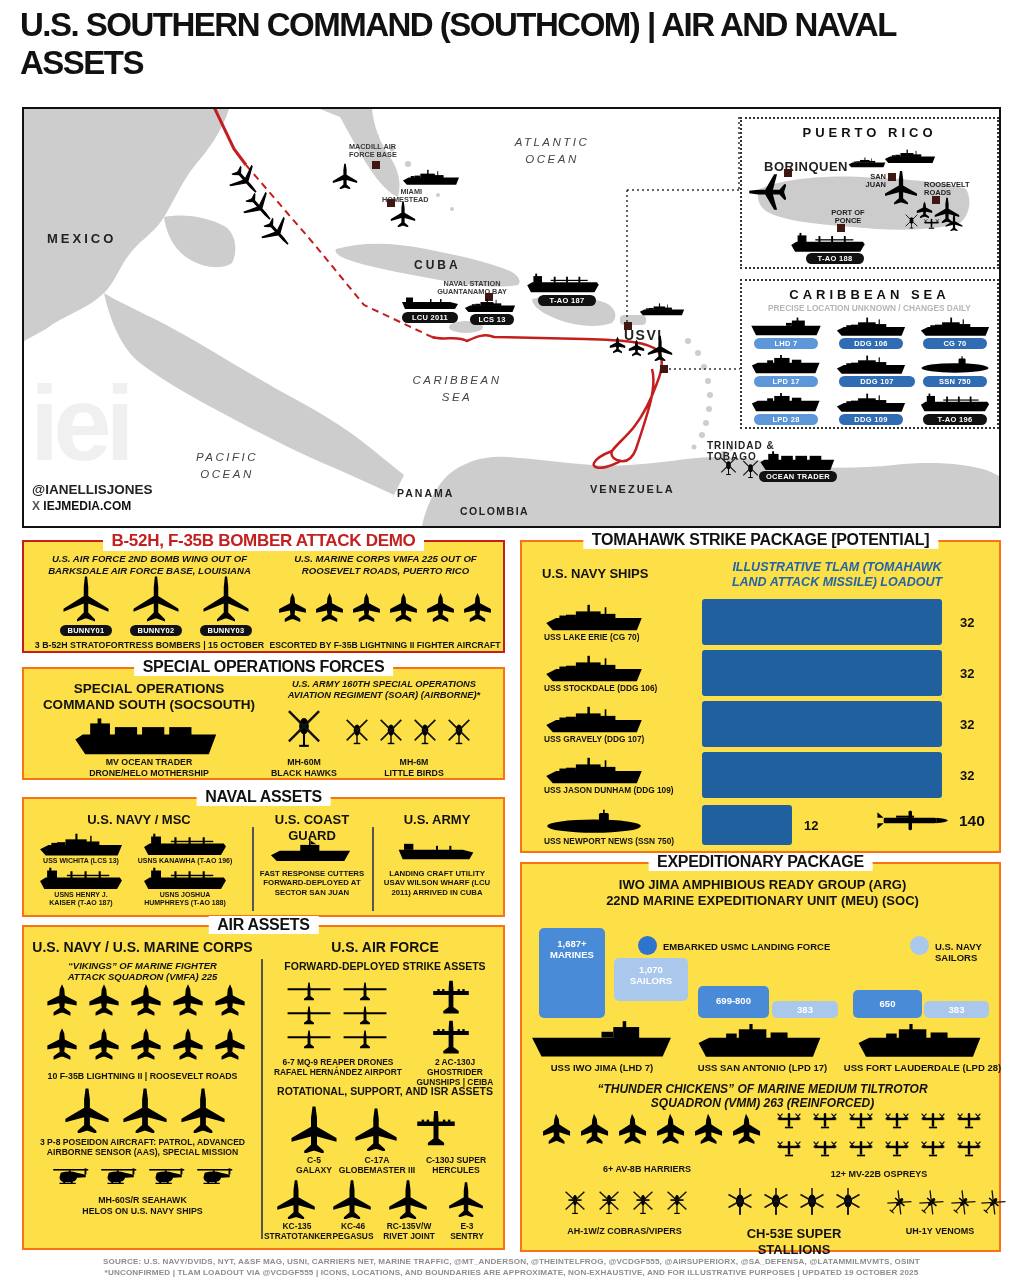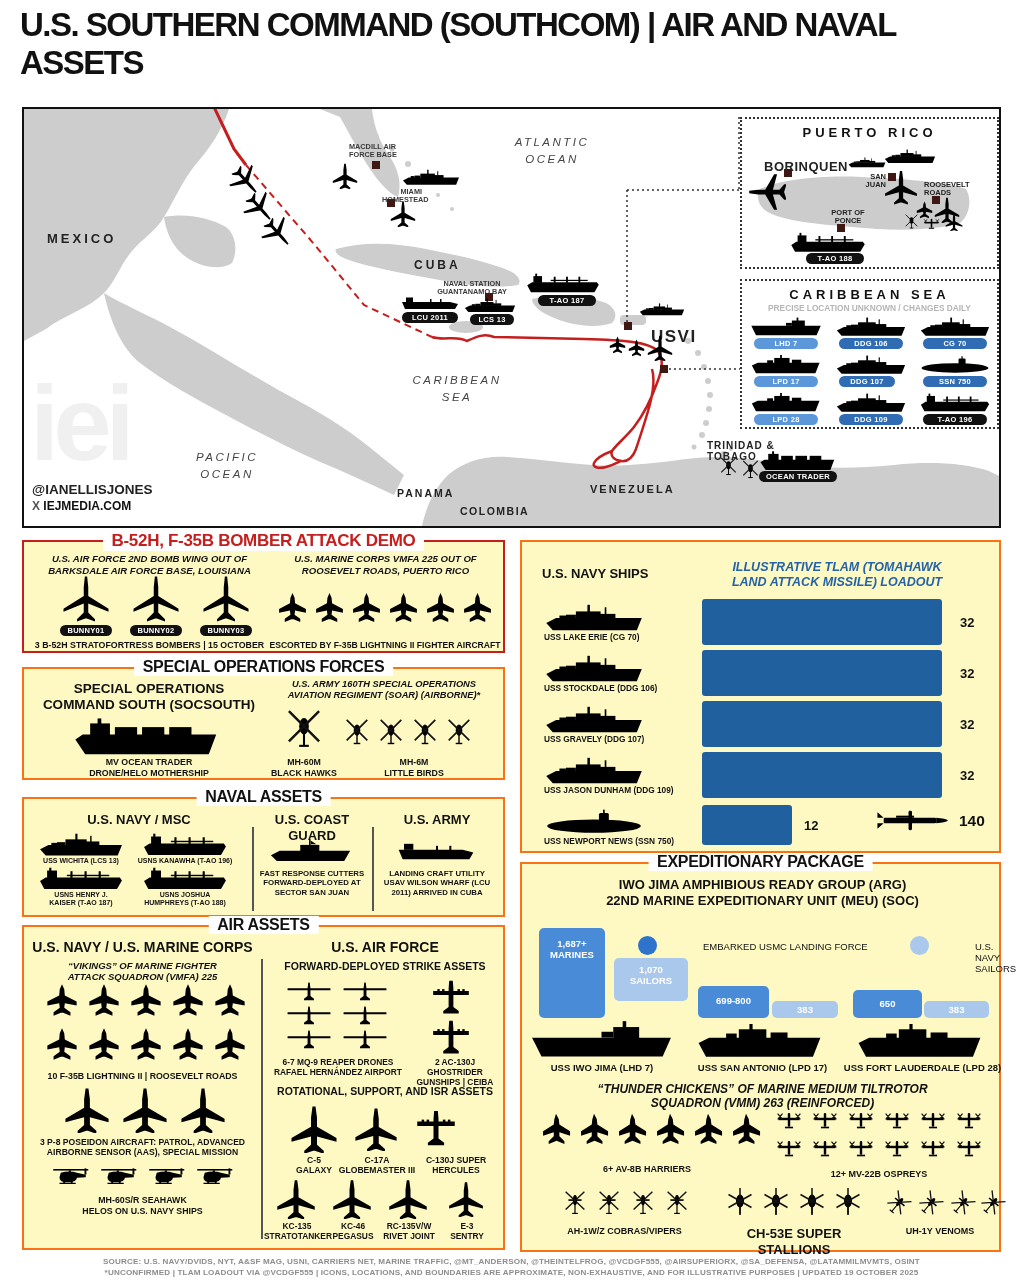--- a/index.html
+++ b/index.html
@@ -1,21 +1,21 @@
 <!DOCTYPE html>
 <html><head>
 <meta charset="utf-8">
 <style>
   html,body{margin:0;padding:0;background:#fff;}
   .sheet{position:relative;width:1023px;height:1280px;background:#fff;overflow:hidden;
          font-family:"Liberation Sans","DejaVu Sans",sans-serif;color:#111;}
   .abs{position:absolute;}
   .pre{white-space:pre-line;}
   .ctr{text-align:center;}
-  .b{font-weight:normal;margin-left:40px;}
+  .b{font-weight:bold;}
   .i{font-style:italic;}
 
   
   .title{left:20px;top:6px;width:990px;font-size:33px;font-weight:bold;letter-spacing:-1.5px;}
   .subtitle{left:22px;top:54px;width:985px;font-size:14.6px;font-weight:bold;letter-spacing:-0.2px;line-height:1.28;}
 
   
   .map{left:22px;top:107px;width:979px;height:421px;border:2px solid #111;box-sizing:border-box;background:#fff;}
   .map .lbl{position:absolute;font-weight:bold;color:#222;}
   .ocean{font-style:italic;font-weight:normal!important;letter-spacing:2.5px;font-size:11.5px;color:#444!important;line-height:1.5;}
@@ -24,21 +24,21 @@
   .sq{position:absolute;width:8px;height:8px;background:#3f1713;}
   .pill{position:absolute;background:#111;color:#fff;border-radius:8px;font-size:7.5px;font-weight:bold;
         text-align:center;line-height:11px;height:11px;letter-spacing:0.3px;}
   .watermark{font-size:105px;font-weight:bold;color:rgba(0,0,0,0.06);letter-spacing:-6px;line-height:1;}
   .inset{position:absolute;border:2px dotted #333;background:#fff;box-sizing:border-box;}
   .inset .ititle{position:absolute;width:100%;text-align:center;font-weight:bold;letter-spacing:4px;font-size:13px;}
   .ic{display:block;}
   .icn{position:absolute;line-height:0;}
 
   
-  .panel{position:absolute;border:2px solid #f97316;background:#fef9c3;box-sizing:border-box;}
+  .panel{position:absolute;border:2px solid #f97316;background:#fde047;box-sizing:border-box;}
   .ptitle{position:absolute;top:-11px;left:50%;transform:translateX(-50%);background:#fff;
           padding:0 9px;font-size:16px;font-weight:bold;white-space:nowrap;letter-spacing:-0.3px;}
   .panel.red{border-color:#c41e1e;}
   .panel.red .ptitle{color:#c41e1e;font-size:17px;}
   .cap{position:absolute;font-weight:bold;text-align:center;line-height:1.2;}
   .hdg{position:absolute;font-weight:bold;text-align:center;line-height:1.2;}
   .vdiv{position:absolute;width:1.5px;background:#555;}
 
   
   .barwrap{position:absolute;left:180px;width:240px;height:46px;}
@@ -249,21 +249,21 @@
     <div class="lbl ocean ctr pre" style="left:143px;top:340px;width:120px">PACIFIC
 OCEAN</div>
 
     <div class="lbl country" style="left:23px;top:122px;font-size:13px">MEXICO</div>
     <div class="lbl country" style="left:390px;top:149px;font-size:12px">CUBA</div>
     <div class="lbl country" style="left:373px;top:378px;font-size:10.5px;letter-spacing:2px">PANAMA</div>
     <div class="lbl country" style="left:436px;top:396px;font-size:10.5px;letter-spacing:1.5px">COLOMBIA</div>
     <div class="lbl country" style="left:566px;top:374px;font-size:11px;letter-spacing:2px">VENEZUELA</div>
     <div class="lbl pre" style="left:683px;top:331px;font-size:10px;line-height:1.1;letter-spacing:1px">TRINIDAD &amp;
 TOBAGO</div>
-    <div class="lbl" style="left:627px;top:218px;font-size:17px;letter-spacing:1.5px">USVI</div>
+    <div class="lbl" style="left:600px;top:218px;font-size:14px;letter-spacing:1.5px">USVI</div>
 
     <div class="lbl place pre" style="left:325px;top:34px">MACDILL AIR
 FORCE BASE</div>
     <span class="sq" style="left:348px;top:52px"></span>
     <span class="icn" style="left:308px;top:54px">
         <svg class="ic" width="26" height="26">
           <use href="#p-air"></use>
         </svg>
       </span>
 
@@ -446,21 +446,21 @@
           <svg class="ic" width="72" height="20">
             <use href="#s-lpd"></use>
           </svg>
         </span>
       <div class="pill" style="left:12px;top:95px;width:64px;background:#5b97d9">LPD 17</div>
       <span class="icn" style="left:93px;top:74px;color:#2f6cb3">
           <svg class="ic" width="72" height="20">
             <use href="#s-warship"></use>
           </svg>
         </span>
-      <div class="pill" style="left:97px;top:95px;width:56px;background:#2f6cb3">DDG 107</div>
+      <div class="pill" style="left:97px;top:95px;width:76px;background:#2f6cb3">DDG 107</div>
       <span class="icn" style="left:177px;top:74px;color:#2f6cb3">
           <svg class="ic" width="72" height="20">
             <use href="#s-sub"></use>
           </svg>
         </span>
       <div class="pill" style="left:181px;top:95px;width:64px;background:#2f6cb3">SSN 750</div>
 
       <span class="icn" style="left:8px;top:112px;color:#5b97d9">
           <svg class="ic" width="72" height="20">
             <use href="#s-lpd"></use>
@@ -823,20 +823,21 @@
 STRATOTANKER</div>
     <div class="cap pre" style="left:306px;top:294px;width:46px;font-size:8.4px">KC-46
 PEGASUS</div>
     <div class="cap pre" style="left:352px;top:294px;width:66px;font-size:8.4px">RC-135V/W
 RIVET JOINT</div>
     <div class="cap pre" style="left:420px;top:294px;width:46px;font-size:8.4px">E-3
 SENTRY</div>
   </div>
 
   <div class="panel" style="left:520px;top:540px;width:481px;height:313px">
+    <div class="ptitle">TOMAHAWK STRIKE PACKAGE [POTENTIAL]</div>
     <div class="hdg" style="left:20px;top:24px;width:140px;font-size:13px;text-align:left">U.S. NAVY SHIPS</div>
     <div class="hdg i pre" style="left:170px;top:18px;width:290px;font-size:12.5px;color:#2563a8">ILLUSTRATIVE TLAM (TOMAHAWK
 LAND ATTACK MISSILE) LOADOUT</div>
     <span class="icn" style="left:22px;top:62px">
         <svg class="ic" width="100" height="28">
           <use href="#s-warship"></use>
         </svg>
       </span>
     <div class="shiplbl" style="left:22px;top:90px">USS LAKE ERIE (CG 70)</div>
     <div class="barwrap" style="top:57px">

